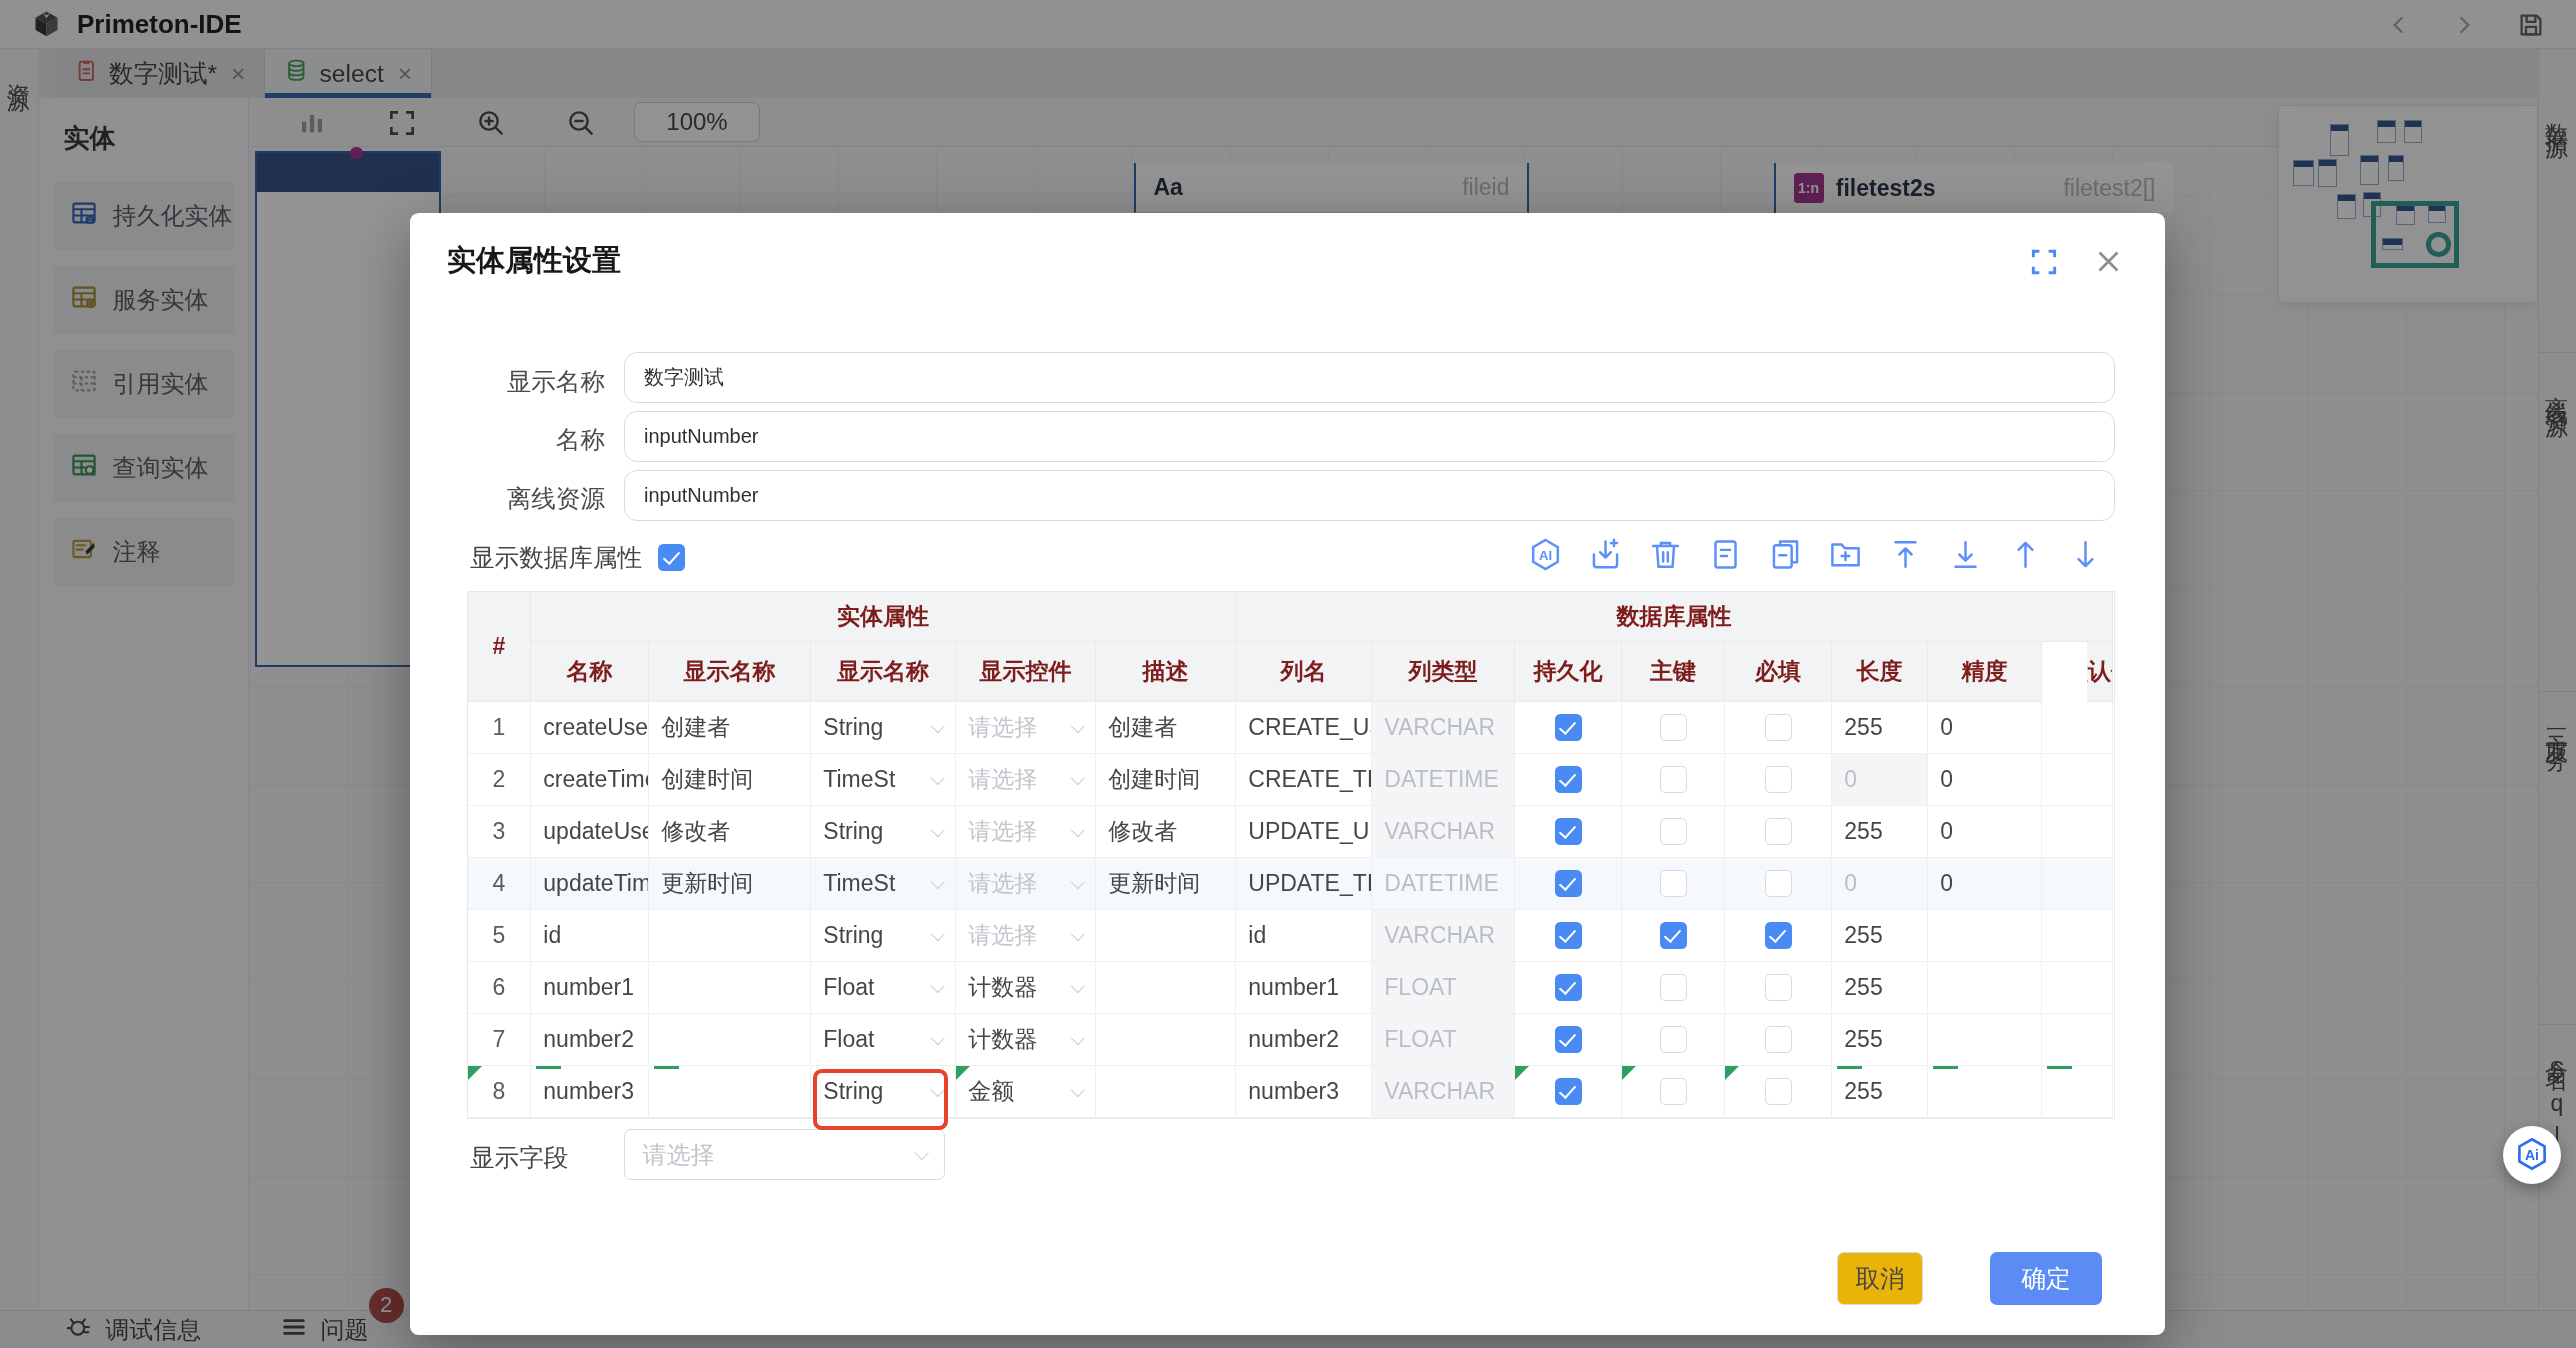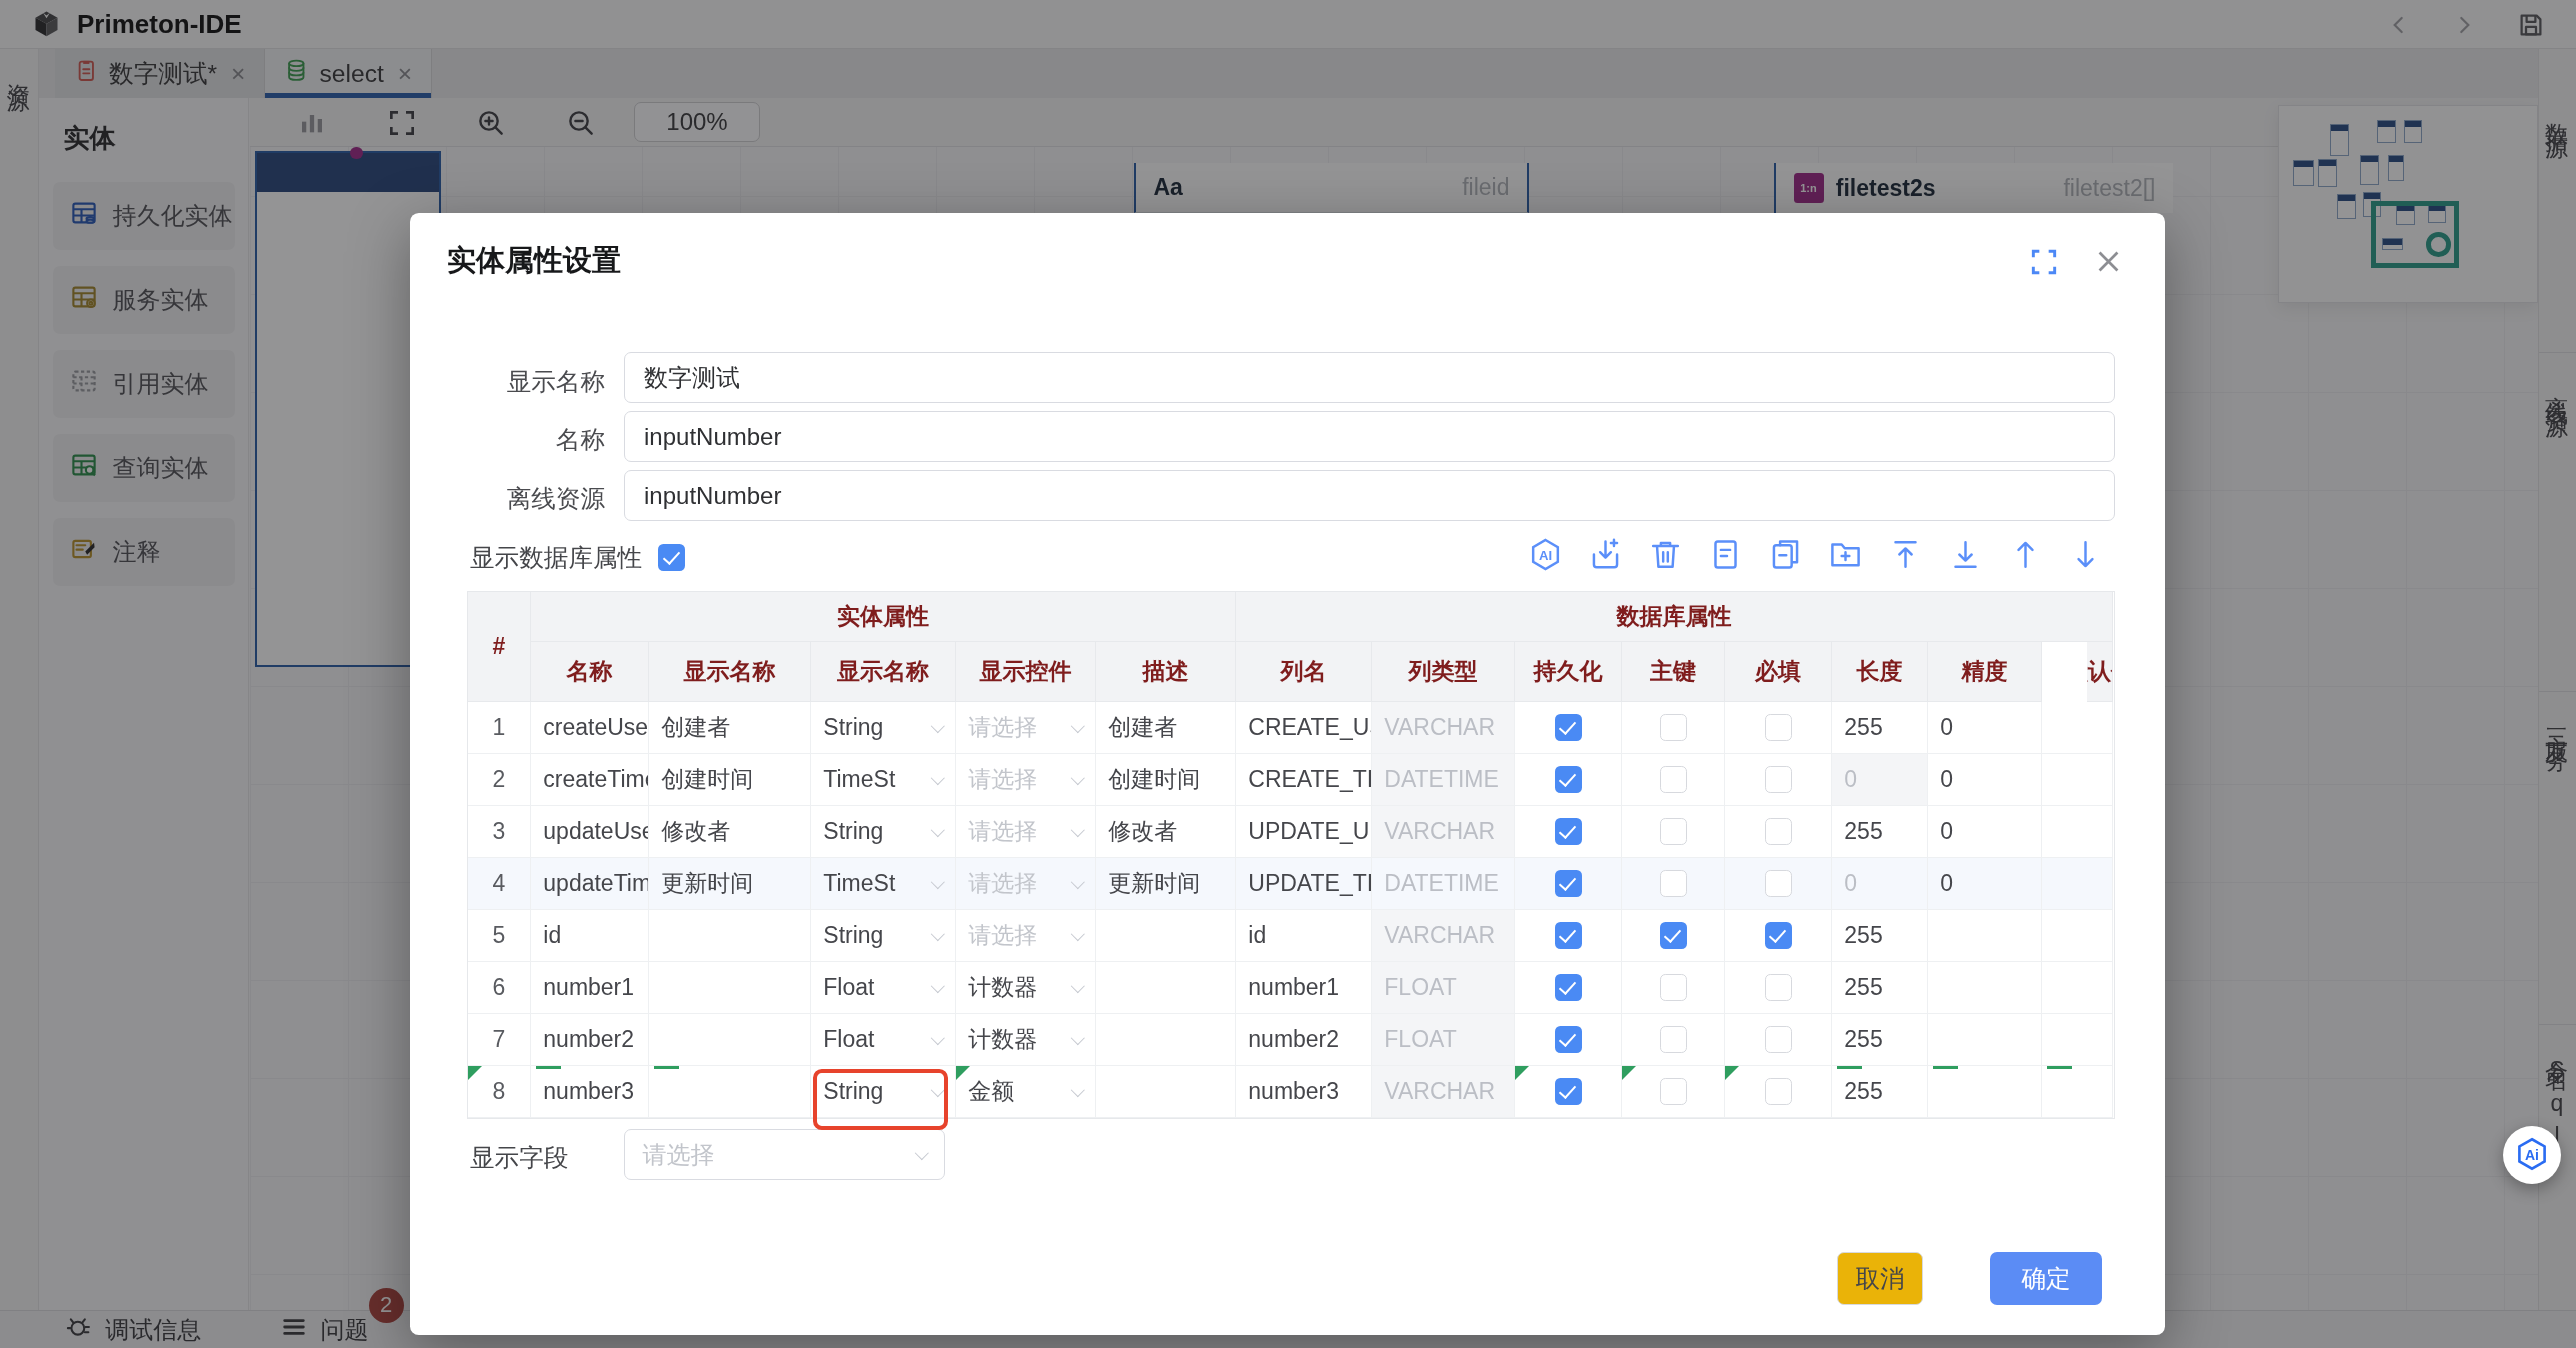--- a/index.html
+++ b/index.html
@@ -41,21 +41,21 @@
   .zoom-level{position:absolute;left:384px;top:4.4px;width:126px;height:40px;border:0.9px solid #cfcfd2;border-radius:7px;background:#fcfcfd;display:flex;align-items:center;justify-content:center;font-size:24px;color:#3f3f42}
 
   .node-a{position:absolute;left:5.3px;top:53px;width:186px;height:516px;background:#fff;border:2.6px solid #2d5fa8}
   .node-a .hd{height:39px;background:#2c4a7e}
   .node-a .dot{position:absolute;left:93px;top:-6.1px;width:12.3px;height:12.3px;border-radius:50%;background:#a12d8a}
   .node-row{position:absolute;top:65px;height:50px;background:#fff;display:flex;align-items:center;padding:0 17.5px;gap:12.3px}
   .node-b{left:884px;width:395px;border-left:2.6px solid #2d5fa8;border-right:2.6px solid #2d5fa8;border-bottom:0.9px solid #dfe3e8;justify-content:space-between}
   .node-c{left:1524px;width:399px;border-left:2.6px solid #2d5fa8}
   .nd-name{font-size:23px;font-weight:bold;color:#1f2d3d}
   .nd-val{font-size:23px;color:#b3b6bc;margin-left:auto}
-  .nn-badge{width:30px;height:30px;border-radius:3.5px;background:#a12d8a;color:#fff;font-size:11px;font-weight:bold;display:flex;align-items:center;justify-content:center;flex:none}
+  .nn-badge{width:30px;height:30px;border-radius:3.5px;background:#a12d8a;color:#fff;font-size:14px;font-weight:bold;display:flex;align-items:center;justify-content:center;flex:none}
 
   .minimap{position:absolute;right:0;top:7px;width:260px;height:198px;background:#fbfbfc;border:0.9px solid #e2e2e5;box-shadow:0 5.3px 16px rgba(0,0,0,.08)}
   .mini-node{position:absolute;background:#fff;border:0.9px solid #8fa8c8}
   .mini-node::before{content:"";display:block;height:6.1px;background:#2d4f86}
   .mini-view{position:absolute;left:92px;top:95px;width:88px;height:67px;border:5.3px solid #2f9d8a}
   .mini-circ{position:absolute;left:147px;top:126px;width:24.6px;height:24.6px;border:5.3px solid #2f9d8a;border-radius:50%;background:transparent}
 
   
   .right-sidebar{position:absolute;right:0;top:49px;width:38px;bottom:0;background:#f4f4f5;border-left:0.9px solid #e2e2e4;z-index:1}
   .rs-item{position:absolute;left:50%;transform:translateX(-50%)}
@@ -67,21 +67,21 @@
   .sb-badge{position:absolute;top:-24.6px;right:-35px;min-width:35px;height:35px;border-radius:17.5px;background:#ae4540;color:#fff;font-size:22px;display:flex;align-items:center;justify-content:center;padding:0 5.3px}
 
   
   .overlay{position:absolute;inset:0;background:rgba(18,18,20,.45);z-index:40}
   .modal{position:absolute;left:410px;top:213px;width:1755px;height:1122px;background:#fff;border-radius:8.8px;box-shadow:0 17.5px 61px rgba(0,0,0,.35);z-index:60}
   .m-title{position:absolute;left:37px;top:28px;font-size:29px;font-weight:bold;color:#17181a}
   .m-full{position:absolute;right:105px;top:33px}
   .m-close{position:absolute;right:40px;top:32px}
 
   .f-label{position:absolute;left:0;width:195px;text-align:right;font-size:24.6px;color:#4a4b4f}
-  .f-input{position:absolute;left:214px;width:1491px;height:51px;border:0.9px solid #d9dbe1;border-radius:7px;font-size:24px;color:#2f3033;padding:0 19px;background:#fff;outline:none;font-family:inherit}
+  .f-input{position:absolute;left:214px;width:1491px;height:51px;border:0.9px solid #d9dbe1;border-radius:13px;font-size:20px;color:#2f3033;padding:0 19px;background:#fff;outline:none;font-family:inherit}
 
   .m-showdb{position:absolute;left:60px;top:328px;display:flex;align-items:center;gap:16px;font-size:24.6px;color:#45464a}
   .cb{width:27px;height:27px;border-radius:5.3px;flex:none;position:relative}
   .cb.on{background:#4a8af4}
   .cb.on::after{content:"";position:absolute;left:8.8px;top:3.5px;width:7px;height:14px;border-right:2.6px solid #fff;border-bottom:2.6px solid #fff;transform:rotate(42deg)}
   .cb.off{background:#fff;border:1.8px solid #d7d9de}
   .m-tools{position:absolute;right:61px;top:323px;display:flex;gap:23px;align-items:center}
   .m-tools svg{display:block}
 
   

